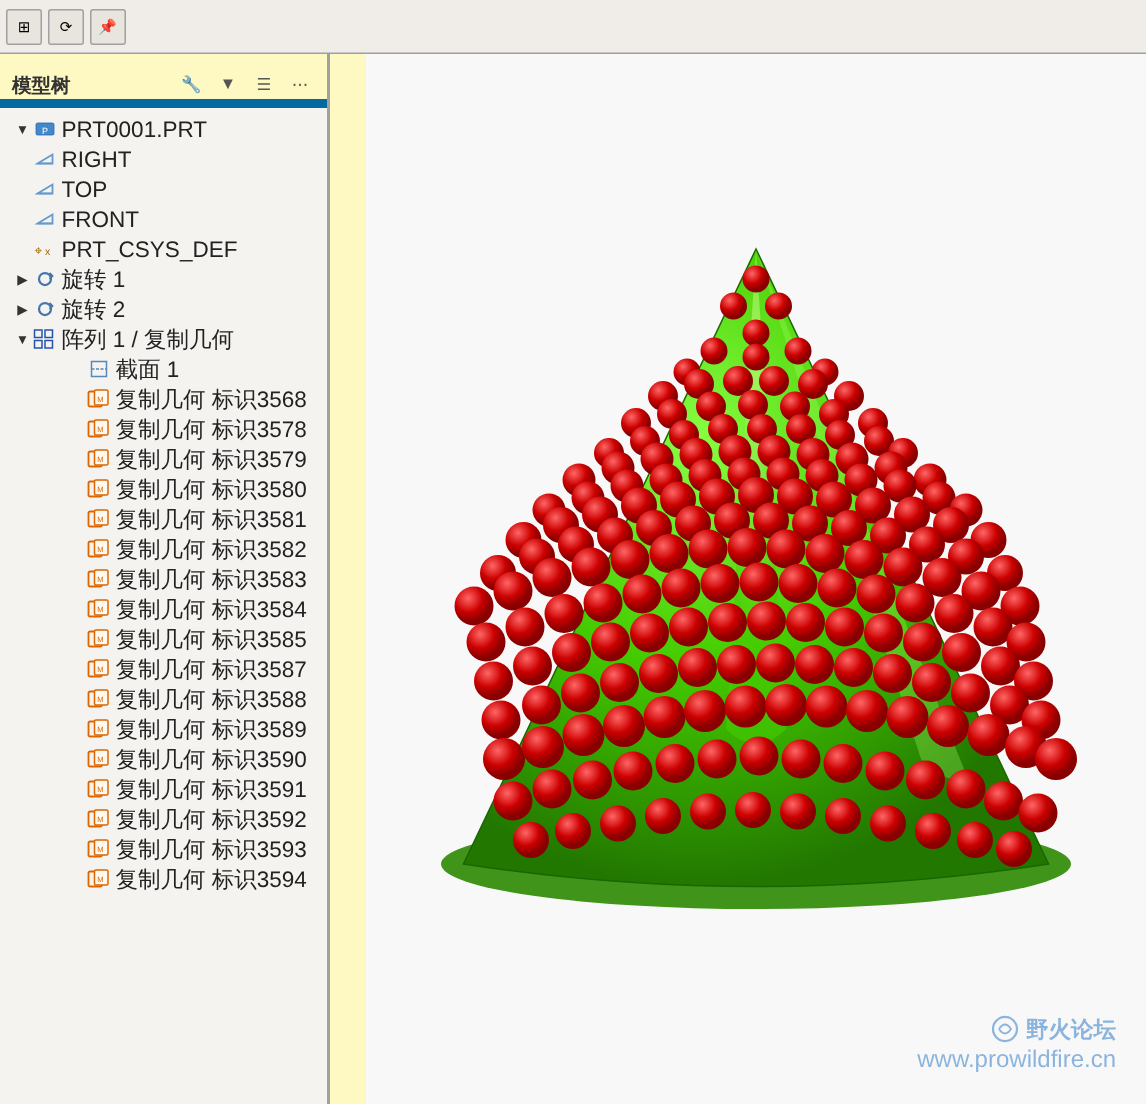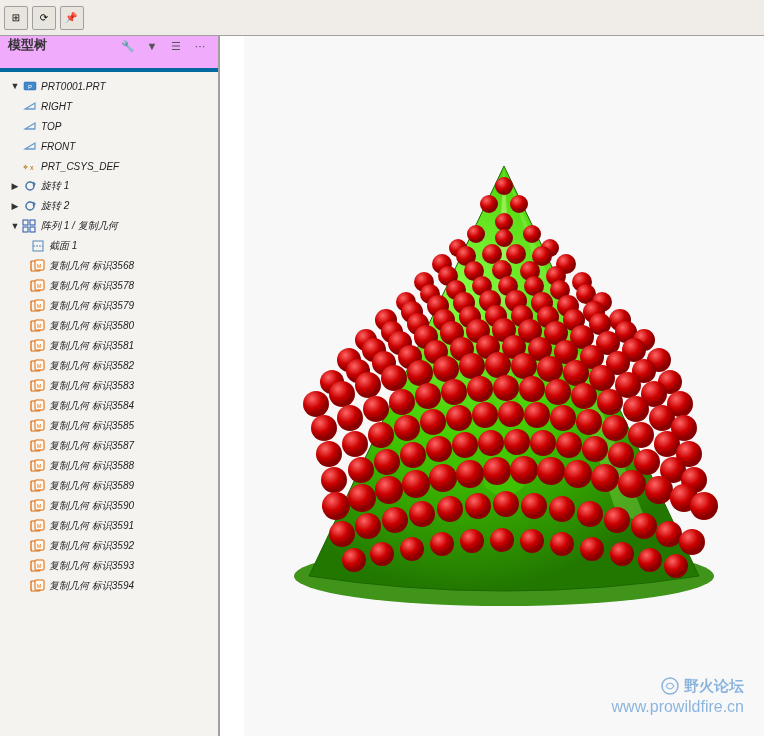--- a/index.html
+++ b/index.html
@@ -36,24 +36,24 @@
       width: 220px;
       background: #f5f3f0;
       border-right: 2px solid #a0a0a0;
       display: flex;
       flex-direction: column;
       overflow: hidden;
     }
 
     .panel-header {
       height: 36px;
-      background: #f0abfc;
-      border-bottom: 4px solid #0369a1;
+      background: #fef9c3;
+      border-bottom: 6px solid #0369a1;
       display: flex;
-      align-items: flex-start;
+      align-items: flex-end;
       padding: 0 8px;
       gap: 6px;
     }
     .panel-title {
       font-size: 13px;
       font-weight: bold;
       color: #333;
     }
     .panel-icons {
       display: flex;
@@ -101,31 +101,30 @@
       color: #333;
       flex-shrink: 0;
     }
     .tree-icon {
       width: 16px; height: 16px;
       margin-right: 3px;
       display: flex; align-items: center; justify-content: center;
       flex-shrink: 0;
     }
     .tree-label {
-      font-size: 10px;
-      font-style: italic;
+      font-size: 15px;
     }
 
     
     .icon-plane { color: #6699cc; font-size: 10px; }
 
     
     .right-panel {
       flex: 1;
-      background: #ffffff;
+      background: #fef9c3;
       position: relative;
       overflow: hidden;
       padding-left: 24px;
     }
 
     
     .scene-container {
       width: 100%;
       height: 100%;
       display: flex;
@@ -147,21 +146,21 @@
       color: #4488cc;
       font-weight: bold;
     }
     .watermark-line2 {
       font-size: 16px;
       color: #4488cc;
     }
 
     .indent-1 { padding-left: 8px; }
     .indent-2 { }
-    .indent-3 { padding-left: 16px; }
+    .indent-3 { padding-left: 44px; }
   </style>
 </head>
 <body>
 
 <div class="top-toolbar">
   <div class="toolbar-btn">⊞</div>
   <div class="toolbar-btn">⟳</div>
   <div class="toolbar-btn">📌</div>
 </div>
 

